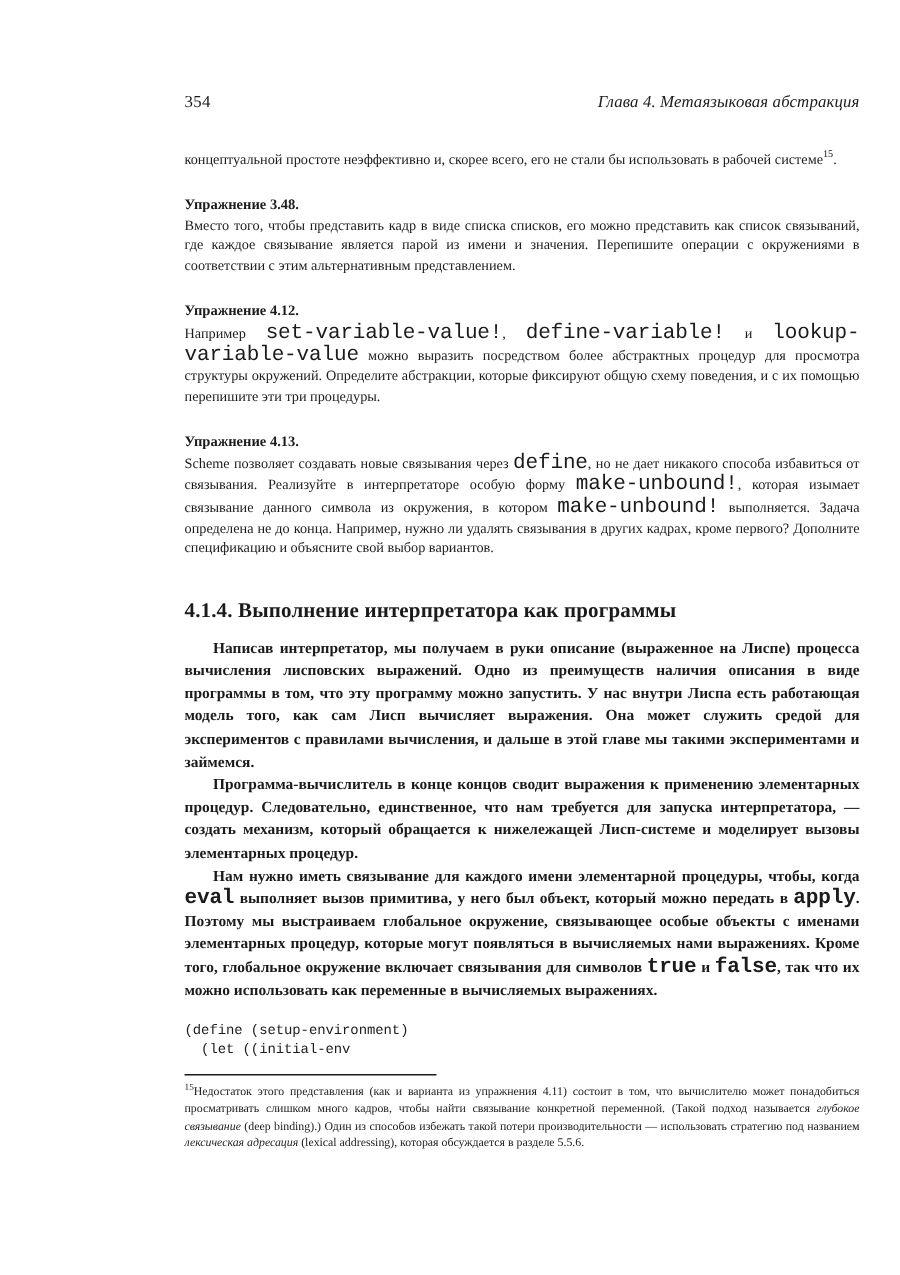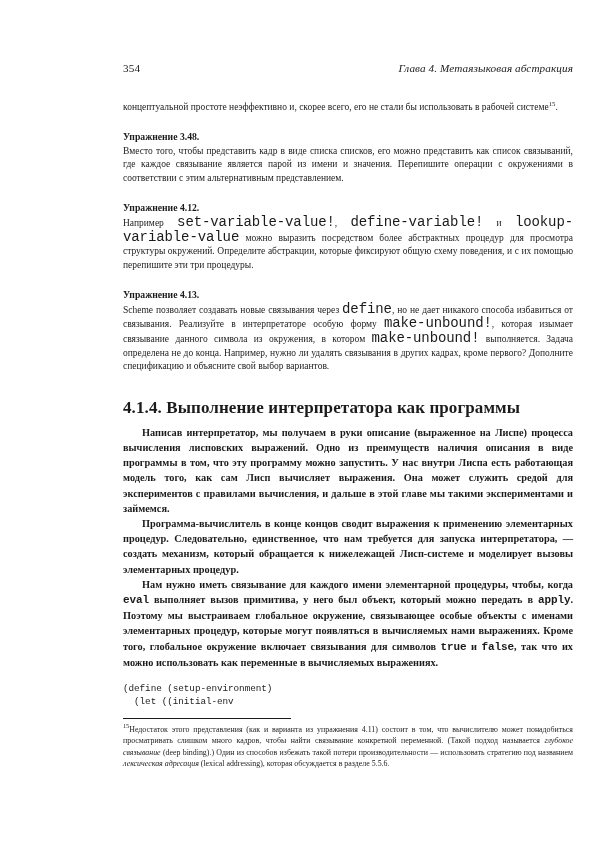--- a/index.html
+++ b/index.html
@@ -80,35 +80,35 @@
   }
   .exercise-body {
     font-size: 9.5px;
     line-height: 13.6px;
     text-align: justify;
   }
 
   
   .section-heading {
     font-weight: bold;
-    font-size: 17px;
+    font-size: 14px;
     line-height: 16px;
     margin: 26px 0 9px 0;
     text-align: left;
     letter-spacing: 0.1px;
   }
 
   
   code, .mono {
     font-family: "Liberation Mono", "DejaVu Sans Mono", monospace;
     font-size: 9.1px;
     letter-spacing: -0.1px;
   }
   .exercise-body code { font-size: 14px; }
-  .body-para code { font-size: 11px; }
+  .body-para code { font-size: 14px; }
 
   .code-block {
     font-family: "Liberation Mono", "DejaVu Sans Mono", monospace;
     font-size: 9.3px;
     line-height: 13.4px;
     white-space: pre;
     margin: 12px 0 0 0;
     letter-spacing: -0.05px;
   }
 

